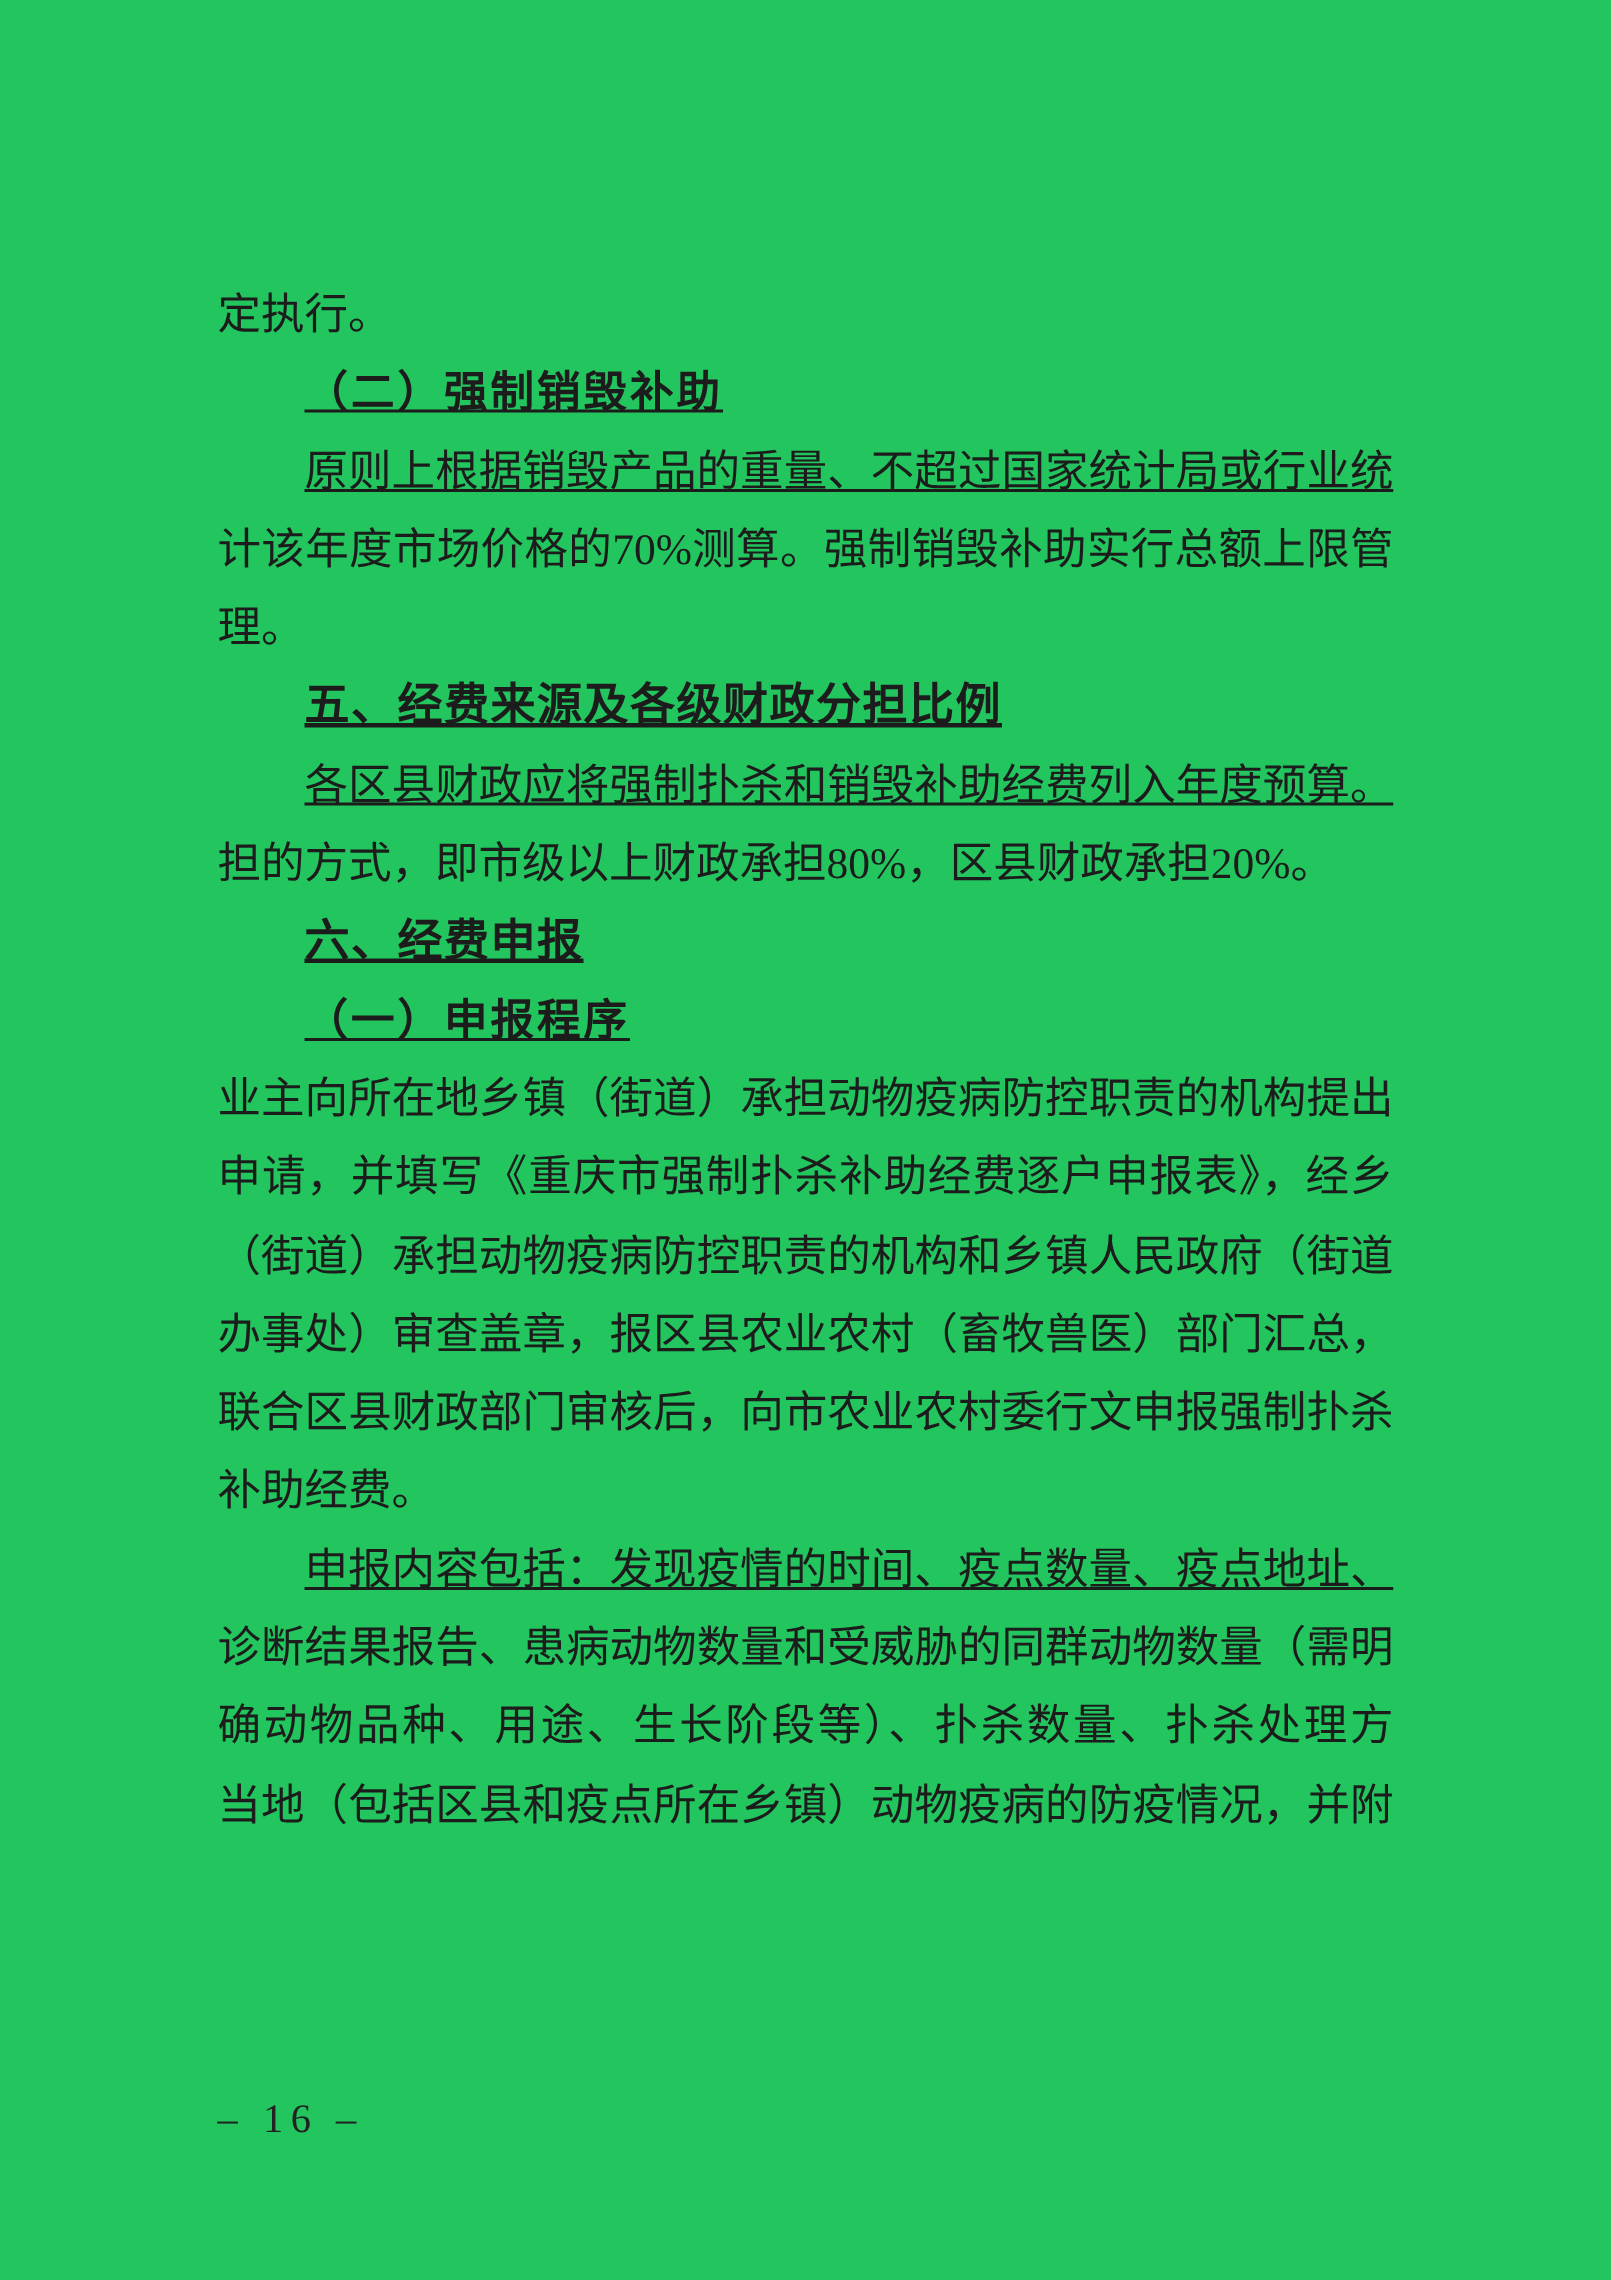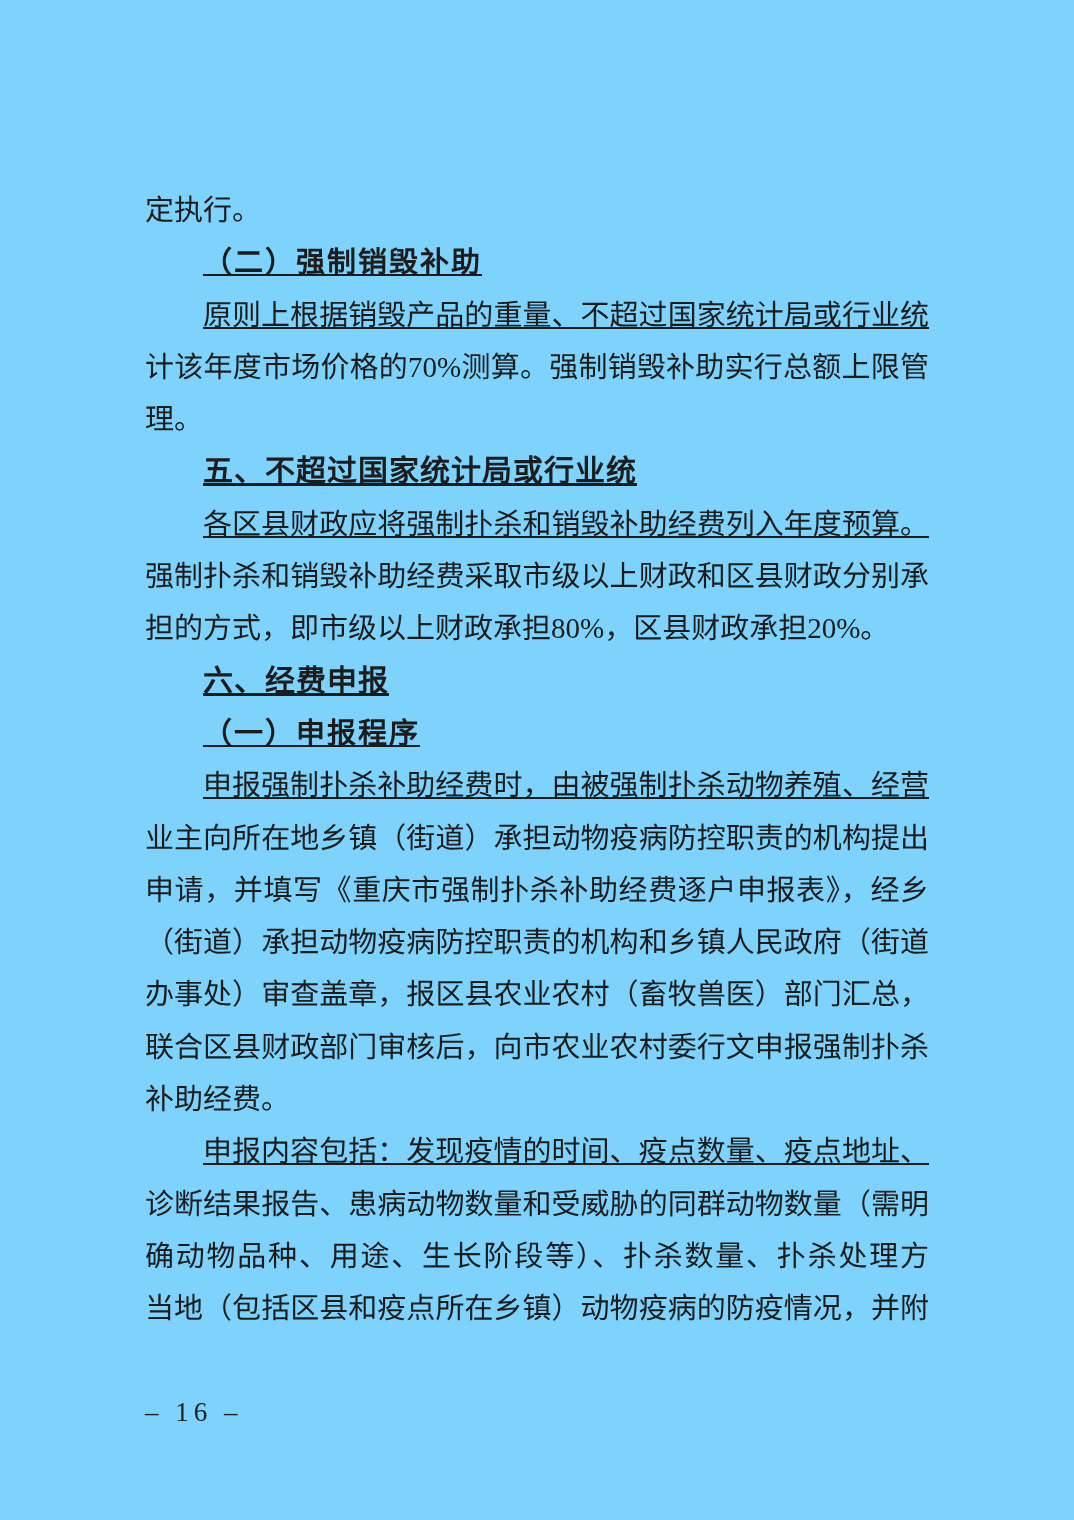--- a/index.html
+++ b/index.html
@@ -13,21 +13,21 @@
     position: relative;
     overflow: hidden;
     font-family: "Liberation Serif", "DejaVu Serif", serif;
     color: #1c1c1c;
   }
   .page {
     position: absolute;
     left: 0; top: 0;
     width: 1074px;
     height: 1520px;
-    background: #7dd3fc;
+    background: #22c55e;
   }
   .content {
     position: absolute;
     left: 145px;
     top: 184px;
     width: 784px;
   }
   .line {
     height: 52.3px;
     line-height: 52.3px;
@@ -71,27 +71,25 @@
 </head>
 <body>
 
 <div class="page">
   <div class="content">
       <div class="line t-body">定执行。</div>
       <div class="line t-subheading indent">（二）强制销毁补助</div>
       <div class="line t-body indent justify">原则上根据销毁产品的重量、不超过国家统计局或行业统</div>
       <div class="line t-body justify">计该年度市场价格的70%测算。强制销毁补助实行总额上限管</div>
       <div class="line t-body">理。</div>
-      <div class="line t-heading indent">五、不超过国家统计局或行业统</div>
+      <div class="line t-heading indent">五、经费来源及各级财政分担比例</div>
       <div class="line t-body indent justify">各区县财政应将强制扑杀和销毁补助经费列入年度预算。</div>
-      <div class="line t-body justify">强制扑杀和销毁补助经费采取市级以上财政和区县财政分别承</div>
       <div class="line t-body">担的方式，即市级以上财政承担80%，区县财政承担20%。</div>
       <div class="line t-heading indent">六、经费申报</div>
       <div class="line t-subheading indent">（一）申报程序</div>
-      <div class="line t-body indent justify">申报强制扑杀补助经费时，由被强制扑杀动物养殖、经营</div>
       <div class="line t-body justify">业主向所在地乡镇（街道）承担动物疫病防控职责的机构提出</div>
       <div class="line t-body justify">申请，并填写《重庆市强制扑杀补助经费逐户申报表》，经乡镇</div>
       <div class="line t-body justify">（街道）承担动物疫病防控职责的机构和乡镇人民政府（街道</div>
       <div class="line t-body justify">办事处）审查盖章，报区县农业农村（畜牧兽医）部门汇总，</div>
       <div class="line t-body justify">联合区县财政部门审核后，向市农业农村委行文申报强制扑杀</div>
       <div class="line t-body">补助经费。</div>
       <div class="line t-body indent justify">申报内容包括：发现疫情的时间、疫点数量、疫点地址、</div>
       <div class="line t-body justify">诊断结果报告、患病动物数量和受威胁的同群动物数量（需明</div>
       <div class="line t-body justify">确动物品种、用途、生长阶段等）、扑杀数量、扑杀处理方式、</div>
       <div class="line t-body justify">当地（包括区县和疫点所在乡镇）动物疫病的防疫情况，并附</div>

